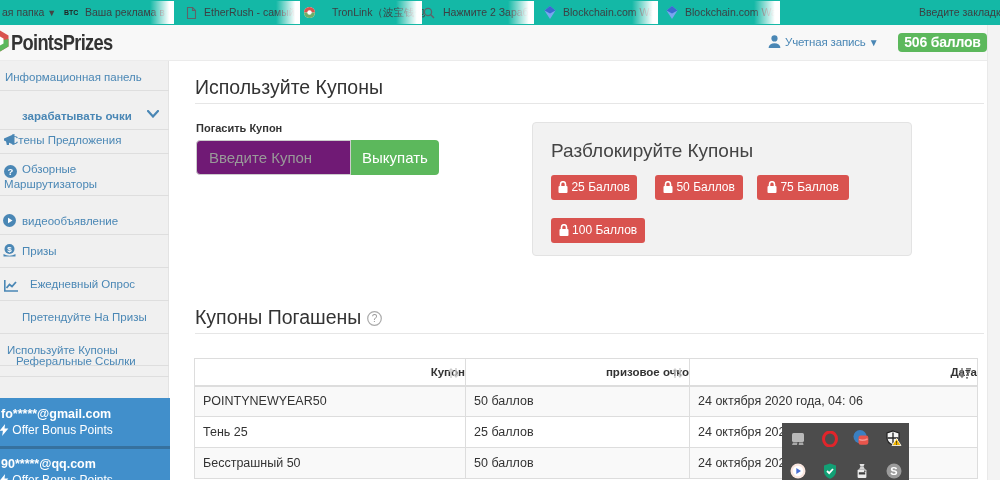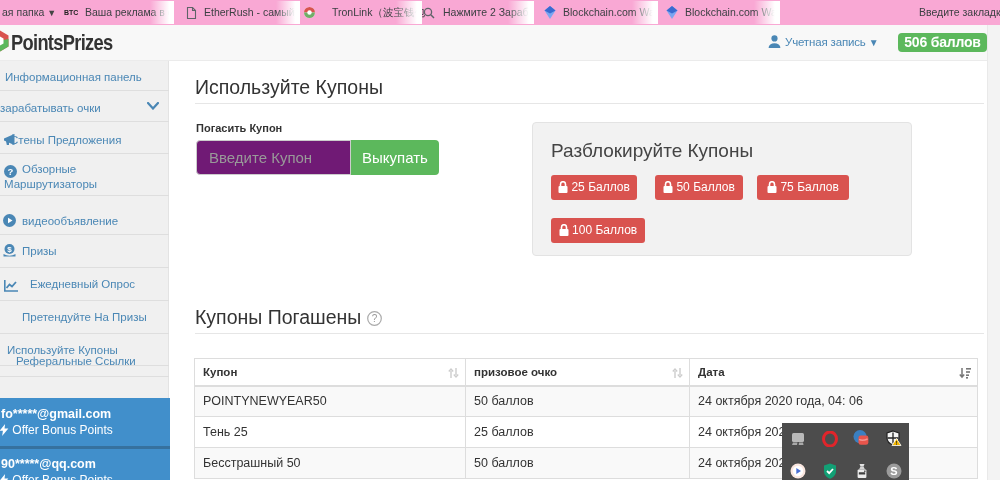--- a/index.html
+++ b/index.html
@@ -1,18 +1,18 @@
 <!DOCTYPE html>
 <html><head><meta charset="utf-8">
 <style>
   * { margin:0; padding:0; box-sizing:border-box; }
   html,body { width:1000px; height:480px; overflow:hidden; font-family:"Liberation Sans", sans-serif; background:#fff; }
   .abs { position:absolute; }
   
-  #bookbar { position:absolute; left:0; top:0; width:1000px; height:25px; background:#f9a8d4; }
+  #bookbar { position:absolute; left:0; top:0; width:1000px; height:25px; background:#14b8a6; }
   .bm { position:absolute; top:0; height:25px; line-height:25px; font-size:10.5px; color:#3c4043; white-space:nowrap; }
   
   #header { position:absolute; left:0; top:25px; width:1000px; height:36px; background:#f8f8f8; border-bottom:1px solid #ebebeb; }
   #logo-text { position:absolute; left:11px; top:31px; font-size:21.5px; font-weight:bold; color:#333; letter-spacing:-0.8px; transform:scaleX(0.85); transform-origin:left; }
   #account { position:absolute; left:785px; top:35.5px; font-size:11.5px; color:#4a87b5; letter-spacing:-0.15px; }
   #pointsbtn { position:absolute; left:898px; top:33px; width:89px; height:19px; background:#5cb85c; border-radius:4px; color:#fff; font-weight:bold; font-size:14px; text-align:center; line-height:19px; letter-spacing:-0.2px; }
   
   #sidebar { position:absolute; left:0; top:61px; width:169px; height:419px; background:#f0f0f0; border-right:1px solid #e3e3e3; }
   .sitem { position:absolute; left:0; width:169px; color:#4a87b5; font-size:11.5px; border-bottom:1px solid #dedede; }
   .blueblock { position:absolute; left:0; width:170px; background:#418fcb; color:#fff; }
@@ -24,21 +24,21 @@
   #lbl { position:absolute; left:196px; top:122px; font-size:11px; font-weight:bold; color:#333; }
   #cinput { position:absolute; left:196px; top:140px; width:155px; height:35px; background:#701a75; border:1px solid #ccc; border-radius:4px 0 0 4px; color:#999; font-size:15px; line-height:33px; padding-left:12px; }
   #cbtn { position:absolute; left:351px; top:140px; width:88px; height:35px; background:#5cb85c; border-radius:0 4px 4px 0; color:#fff; font-size:15px; text-align:center; line-height:35px; }
   
   #well { position:absolute; left:532px; top:122px; width:380px; height:134px; background:#f2f2f2; border:1px solid #e3e3e3; border-radius:4px; }
   #wellhead { position:absolute; left:18px; top:17px; font-size:19px; color:#444; }
   .rbtn { position:absolute; height:25px; background:#d9534f; border-radius:3px; color:#fff; font-size:12px; line-height:25px; text-align:center; }
   
   #tbl { position:absolute; left:194px; top:358px; width:783px; border-collapse:collapse; table-layout:fixed; font-size:12.5px; color:#333; }
   #tbl th, #tbl td { border:1px solid #ddd; padding:0 0 0 8px; text-align:left; font-weight:normal; overflow:hidden; white-space:nowrap; }
-  #tbl th { height:27px; font-size:11.5px; font-weight:bold; border-bottom:2px solid #ddd; position:relative; }
+  #tbl th { height:27px; font-size:11.5px; font-weight:bold; border-bottom:2px solid #ddd; position:relative;text-align:right; }
   #tbl td { height:31px; }
   .striped { background:#f9f9f9; }
   
   #sb { position:absolute; left:987px; top:25px; width:13px; height:455px; background:#f3f3f3; border-left:1px solid #e9e9e9; }
   
   #tray { position:absolute; left:782px; top:423px; width:127px; height:57px; background:#4c4c4c; }
   .ticon { position:absolute; width:16px; height:16px; }
 </style></head>
 <body>
 <div id="header"></div>
@@ -94,21 +94,21 @@
   </svg>
 <div id="account">Учетная запись <span style="font-size:10px;">▼</span></div>
 <div id="pointsbtn">506 баллов</div>
 
 <div id="sidebar"></div>
 <div id="content"></div>
 <div id="sb"></div>
 
 <div id="side-items">
   <div class="sitem" style="top:61px;height:30px;line-height:33px;padding-left:5px;">Информационная панель</div>
-  <div class="sitem" style="top:91px;height:31px;line-height:34px;padding-left:0;">зарабатывать очки<svg class="abs" style="left:147px;top:11px;" width="12" height="8" viewBox="0 0 12 8">
+  <div class="sitem" style="top:99px;height:31px;line-height:34px;padding-left:22px;font-weight:bold;">зарабатывать очки<svg class="abs" style="left:147px;top:11px;" width="12" height="8" viewBox="0 0 12 8">
         <path d="M1 1 L6 6.5 L11 1" fill="none" stroke="#4a87b5" stroke-width="2.2" stroke-linecap="round"></path>
       </svg></div>
   <div class="sitem" style="top:122px;height:32px;line-height:36px;padding-left:10px;">
     <svg class="abs" style="left:4px;top:12px;" width="13" height="12" viewBox="0 0 13 12">
         <path d="M0 4.5 L8 1 V10 L0 6.5 Z" fill="#4a87b5"></path>
         <path d="M8 0.5 L10.5 0 V11 L8 10.5 Z" fill="#4a87b5"></path>
         <path d="M2 7 h3 v4 h-2.2 z" fill="#4a87b5"></path>
       </svg>
     Стены Предложения</div>
   <div class="sitem" style="top:154px;height:42px;padding:8px 0 0 22px;line-height:15px;">

